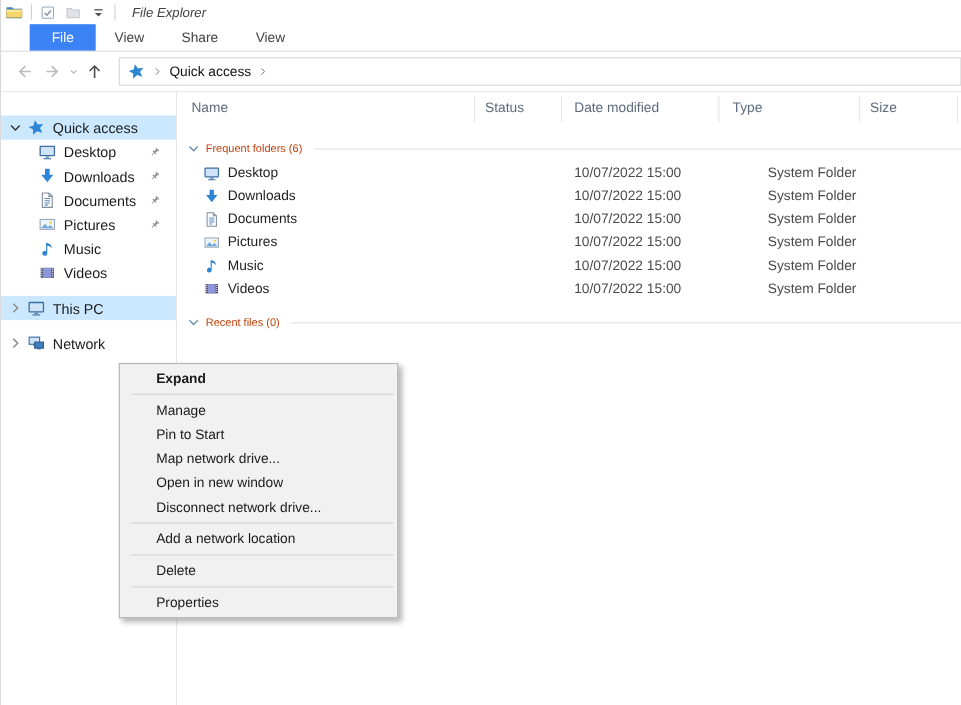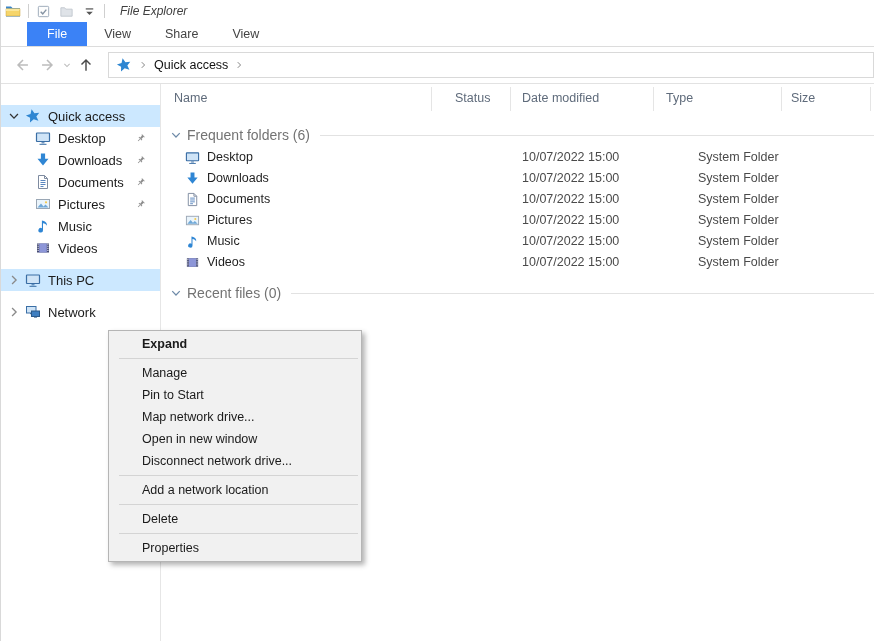--- a/index.html
+++ b/index.html
@@ -49,21 +49,21 @@
 
   
   .content{position:absolute;top:84px;left:161px;right:0;bottom:0;background:#fff;}
   .colheads{position:relative;height:30px;}
   .colhead{position:absolute;top:7px;font-size:12.5px;color:#5f6b7b;white-space:nowrap;cursor:default;}
   .colsep{position:absolute;top:3px;bottom:3px;width:1px;background:#e5e5e5;}
   .group{display:flex;align-items:center;height:24px;margin-top:9px;padding-left:8px;}
   .group.second{margin-top:8px;justify-content:flex-end;}
   .group .chev{width:12px;height:12px;margin-right:5px;flex:none;}
   .group .chev svg{width:100%;height:100%;display:block;}
-  .glabel{font-size:14px;color:#737373;white-space:nowrap;}
+  .glabel{font-size:10px;color:#c2410c;white-space:nowrap;}
   .gline{flex:1;height:1px;background:#e2e2e2;margin-left:10px;}
   .frow{height:21px;position:relative;font-size:12.5px;}
   .frow .ic{position:absolute;left:23px;top:3px;width:15px;height:15px;}
   .fname{position:absolute;left:45px;top:3px;color:#1e1e1e;white-space:nowrap;}
   .fdate{position:absolute;left:360px;top:3px;color:#4a4a4a;white-space:nowrap;}
   .ftype{position:absolute;left:504px;top:3px;color:#4a4a4a;white-space:nowrap;margin-left:32px;}
 
   
   .menu{position:absolute;left:107px;top:330px;width:254px;background:#f1f1f1;border:1px solid #b5b5b5;
         box-shadow:3px 3px 5px rgba(0,0,0,.3);padding:2px 0;z-index:50;box-sizing:border-box;}
@@ -312,21 +312,21 @@
             <rect x="9" y="12.6" width="3" height="1" fill="#2c5a8a"></rect>
           </svg>
         </span>
         <span class="slabel">Network</span>
       </div>
     </div>
 
   <div class="content">
     <div class="colheads">
         <span class="colhead" style="left: 12px;">Name</span>
-        <span class="colhead" style="left: 293px;">Status</span>
+        <span class="colhead" style="left: 279px;">Status</span>
         <span class="colhead" style="left: 360px;">Date modified</span>
         <span class="colhead" style="left: 504px;">Type</span>
         <span class="colhead" style="left: 629px;">Size</span>
         <div class="colsep" style="left: 269px;"></div>
         <div class="colsep" style="left: 348px;"></div>
         <div class="colsep" style="left: 491px;"></div>
         <div class="colsep" style="left: 619px;"></div>
         <div class="colsep" style="left: 708px;"></div>
       </div>
     <div class="listarea">

